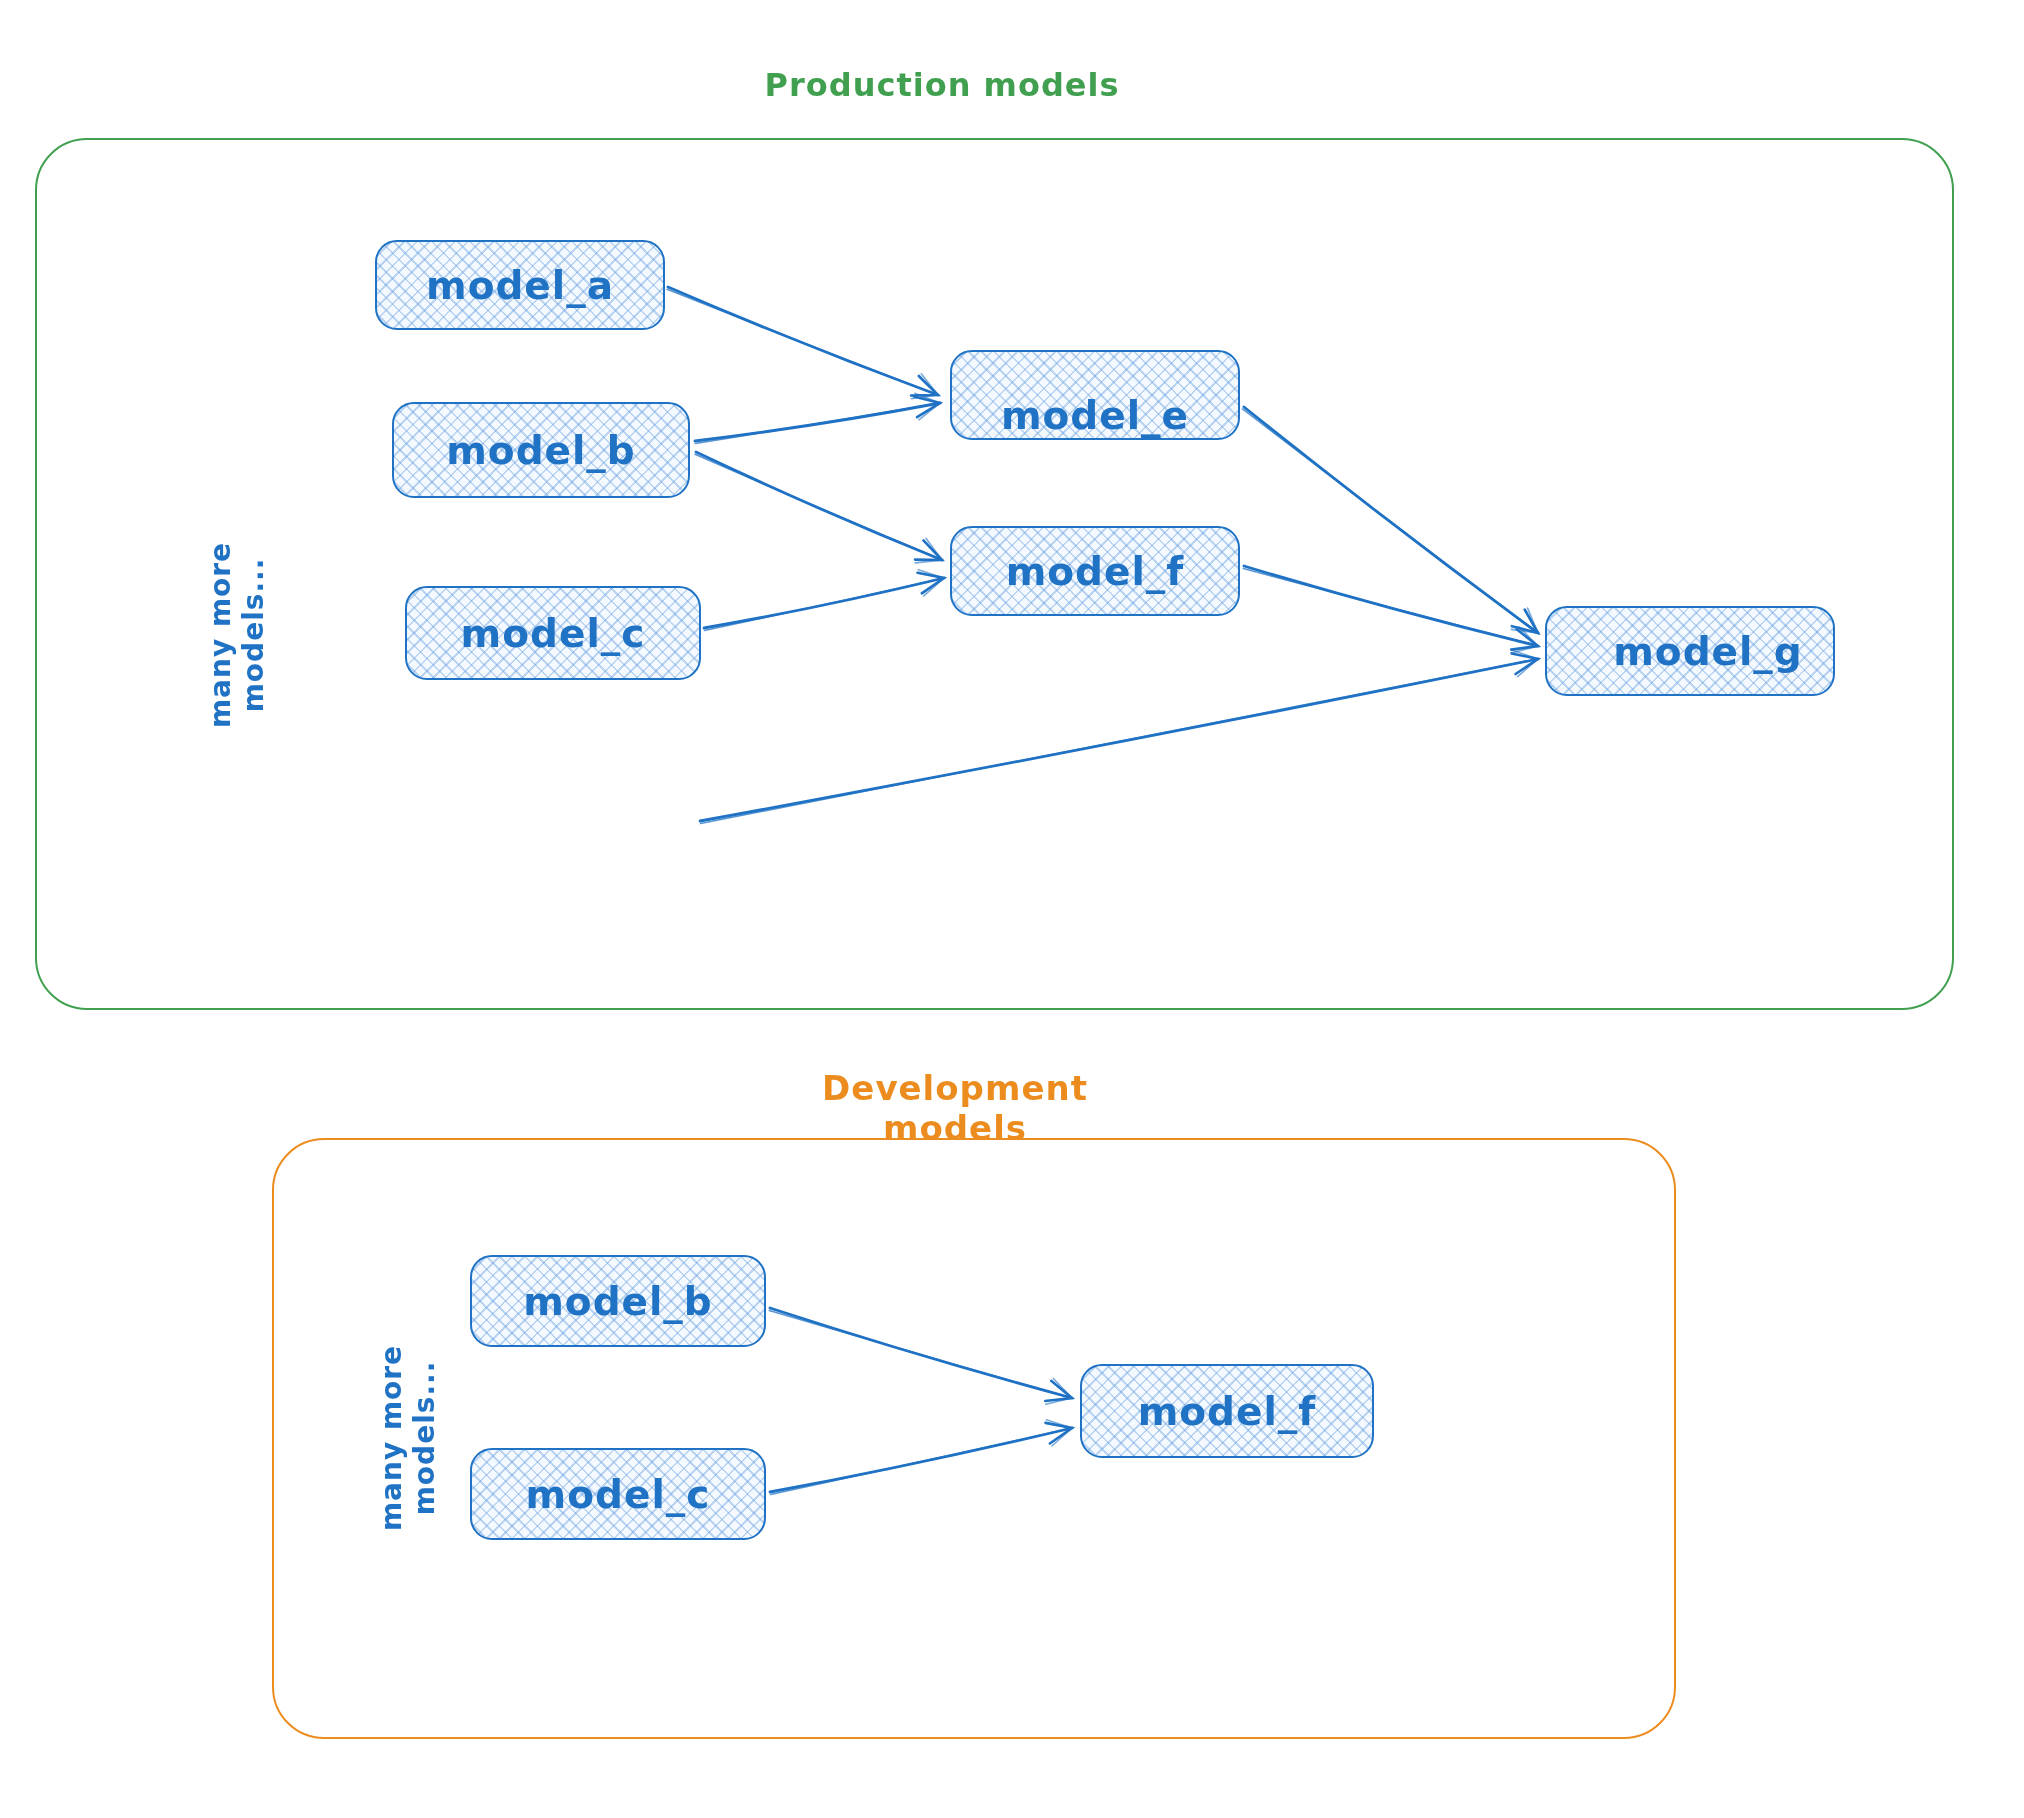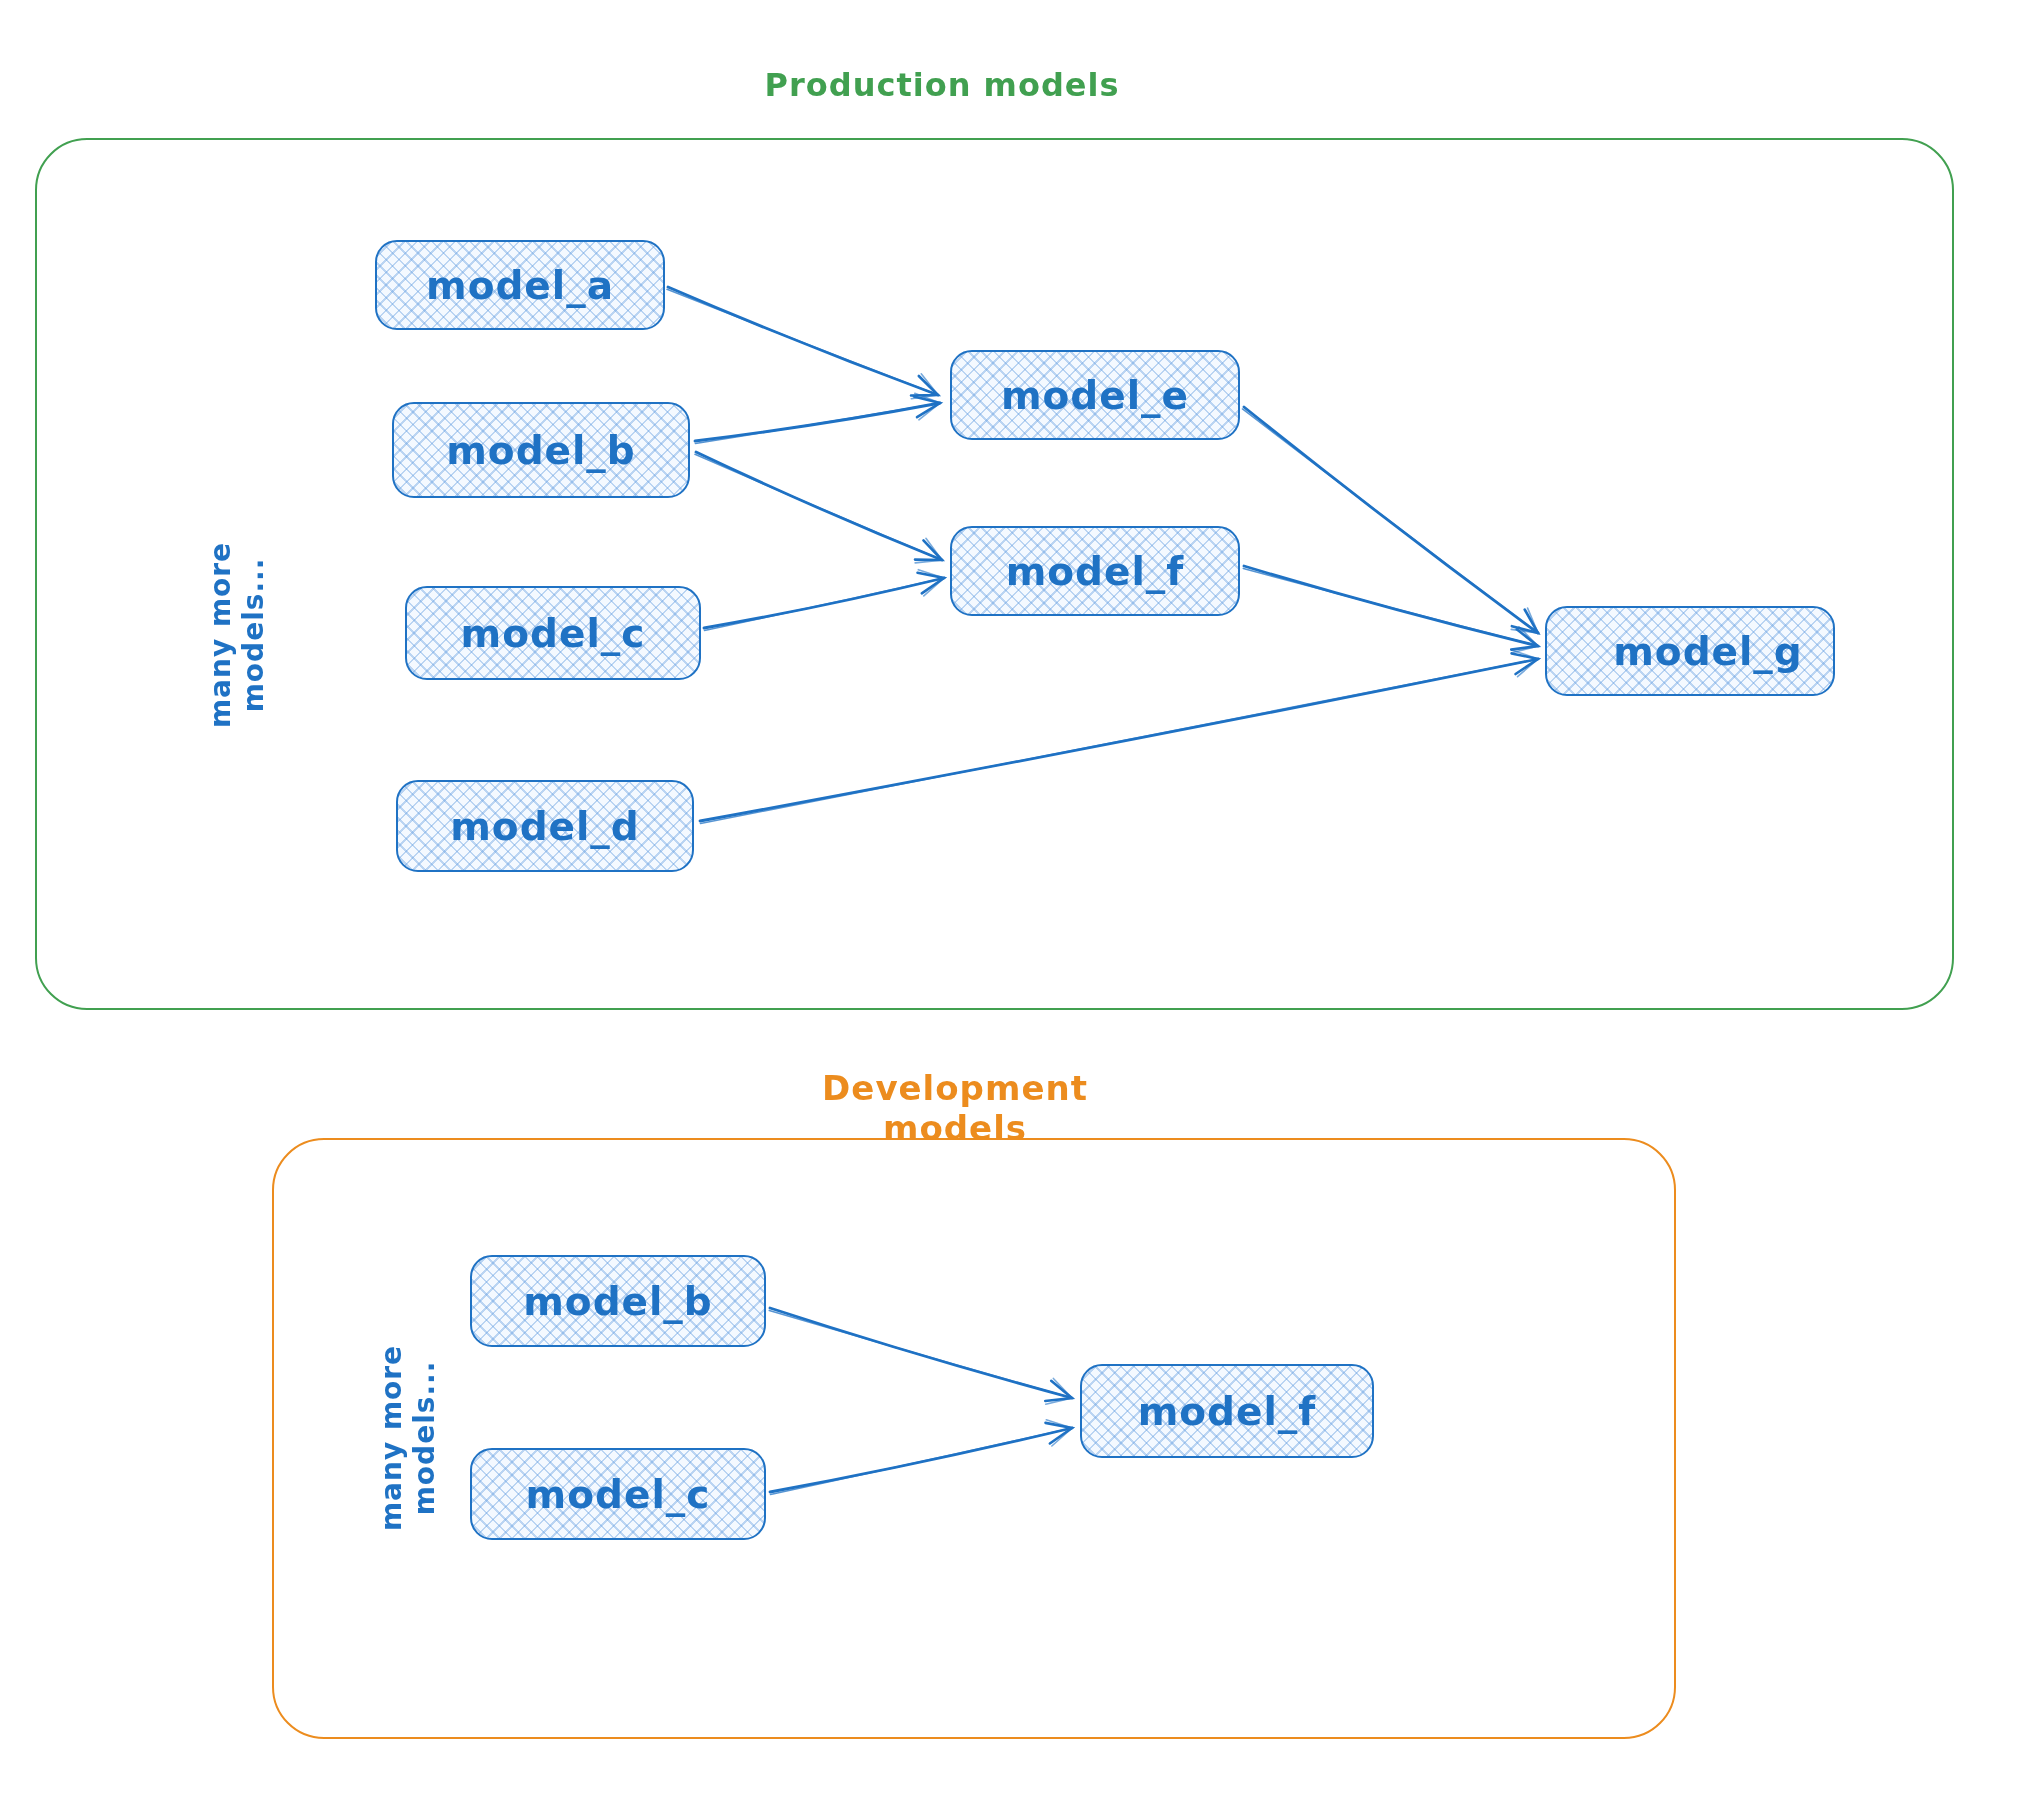--- a/index.html
+++ b/index.html
@@ -148,24 +148,21 @@
 
 <div class="node" style="left: 375px; top: 240px; width: 290px; height: 90px;">
       <span>model_a</span>
     </div>
     <div class="node" style="left: 392px; top: 402px; width: 298px; height: 96px;">
       <span>model_b</span>
     </div>
     <div class="node" style="left: 405px; top: 586px; width: 296px; height: 94px;">
       <span>model_c</span>
     </div>
-    <div class="node" style="left: 396px; top: 780px; width: 298px; height: 92px;">
-      <span>model_d</span>
-    </div>
-    <div class="node" style="left: 950px; top: 350px; width: 290px; height: 90px;">
+    <div class="node" style="left: 950px; top: 350px; width: 290px; height: 90px; align-items: flex-end;">
       <span>model_e</span>
     </div>
     <div class="node" style="left: 950px; top: 526px; width: 290px; height: 90px;">
       <span>model_f</span>
     </div>
     <div class="node" style="left: 1545px; top: 606px; width: 290px; height: 90px; padding-left: 36px;">
       <span>model_g</span>
     </div>
     <div class="node" style="left: 470px; top: 1255px; width: 296px; height: 92px;">
       <span>model_b</span>

